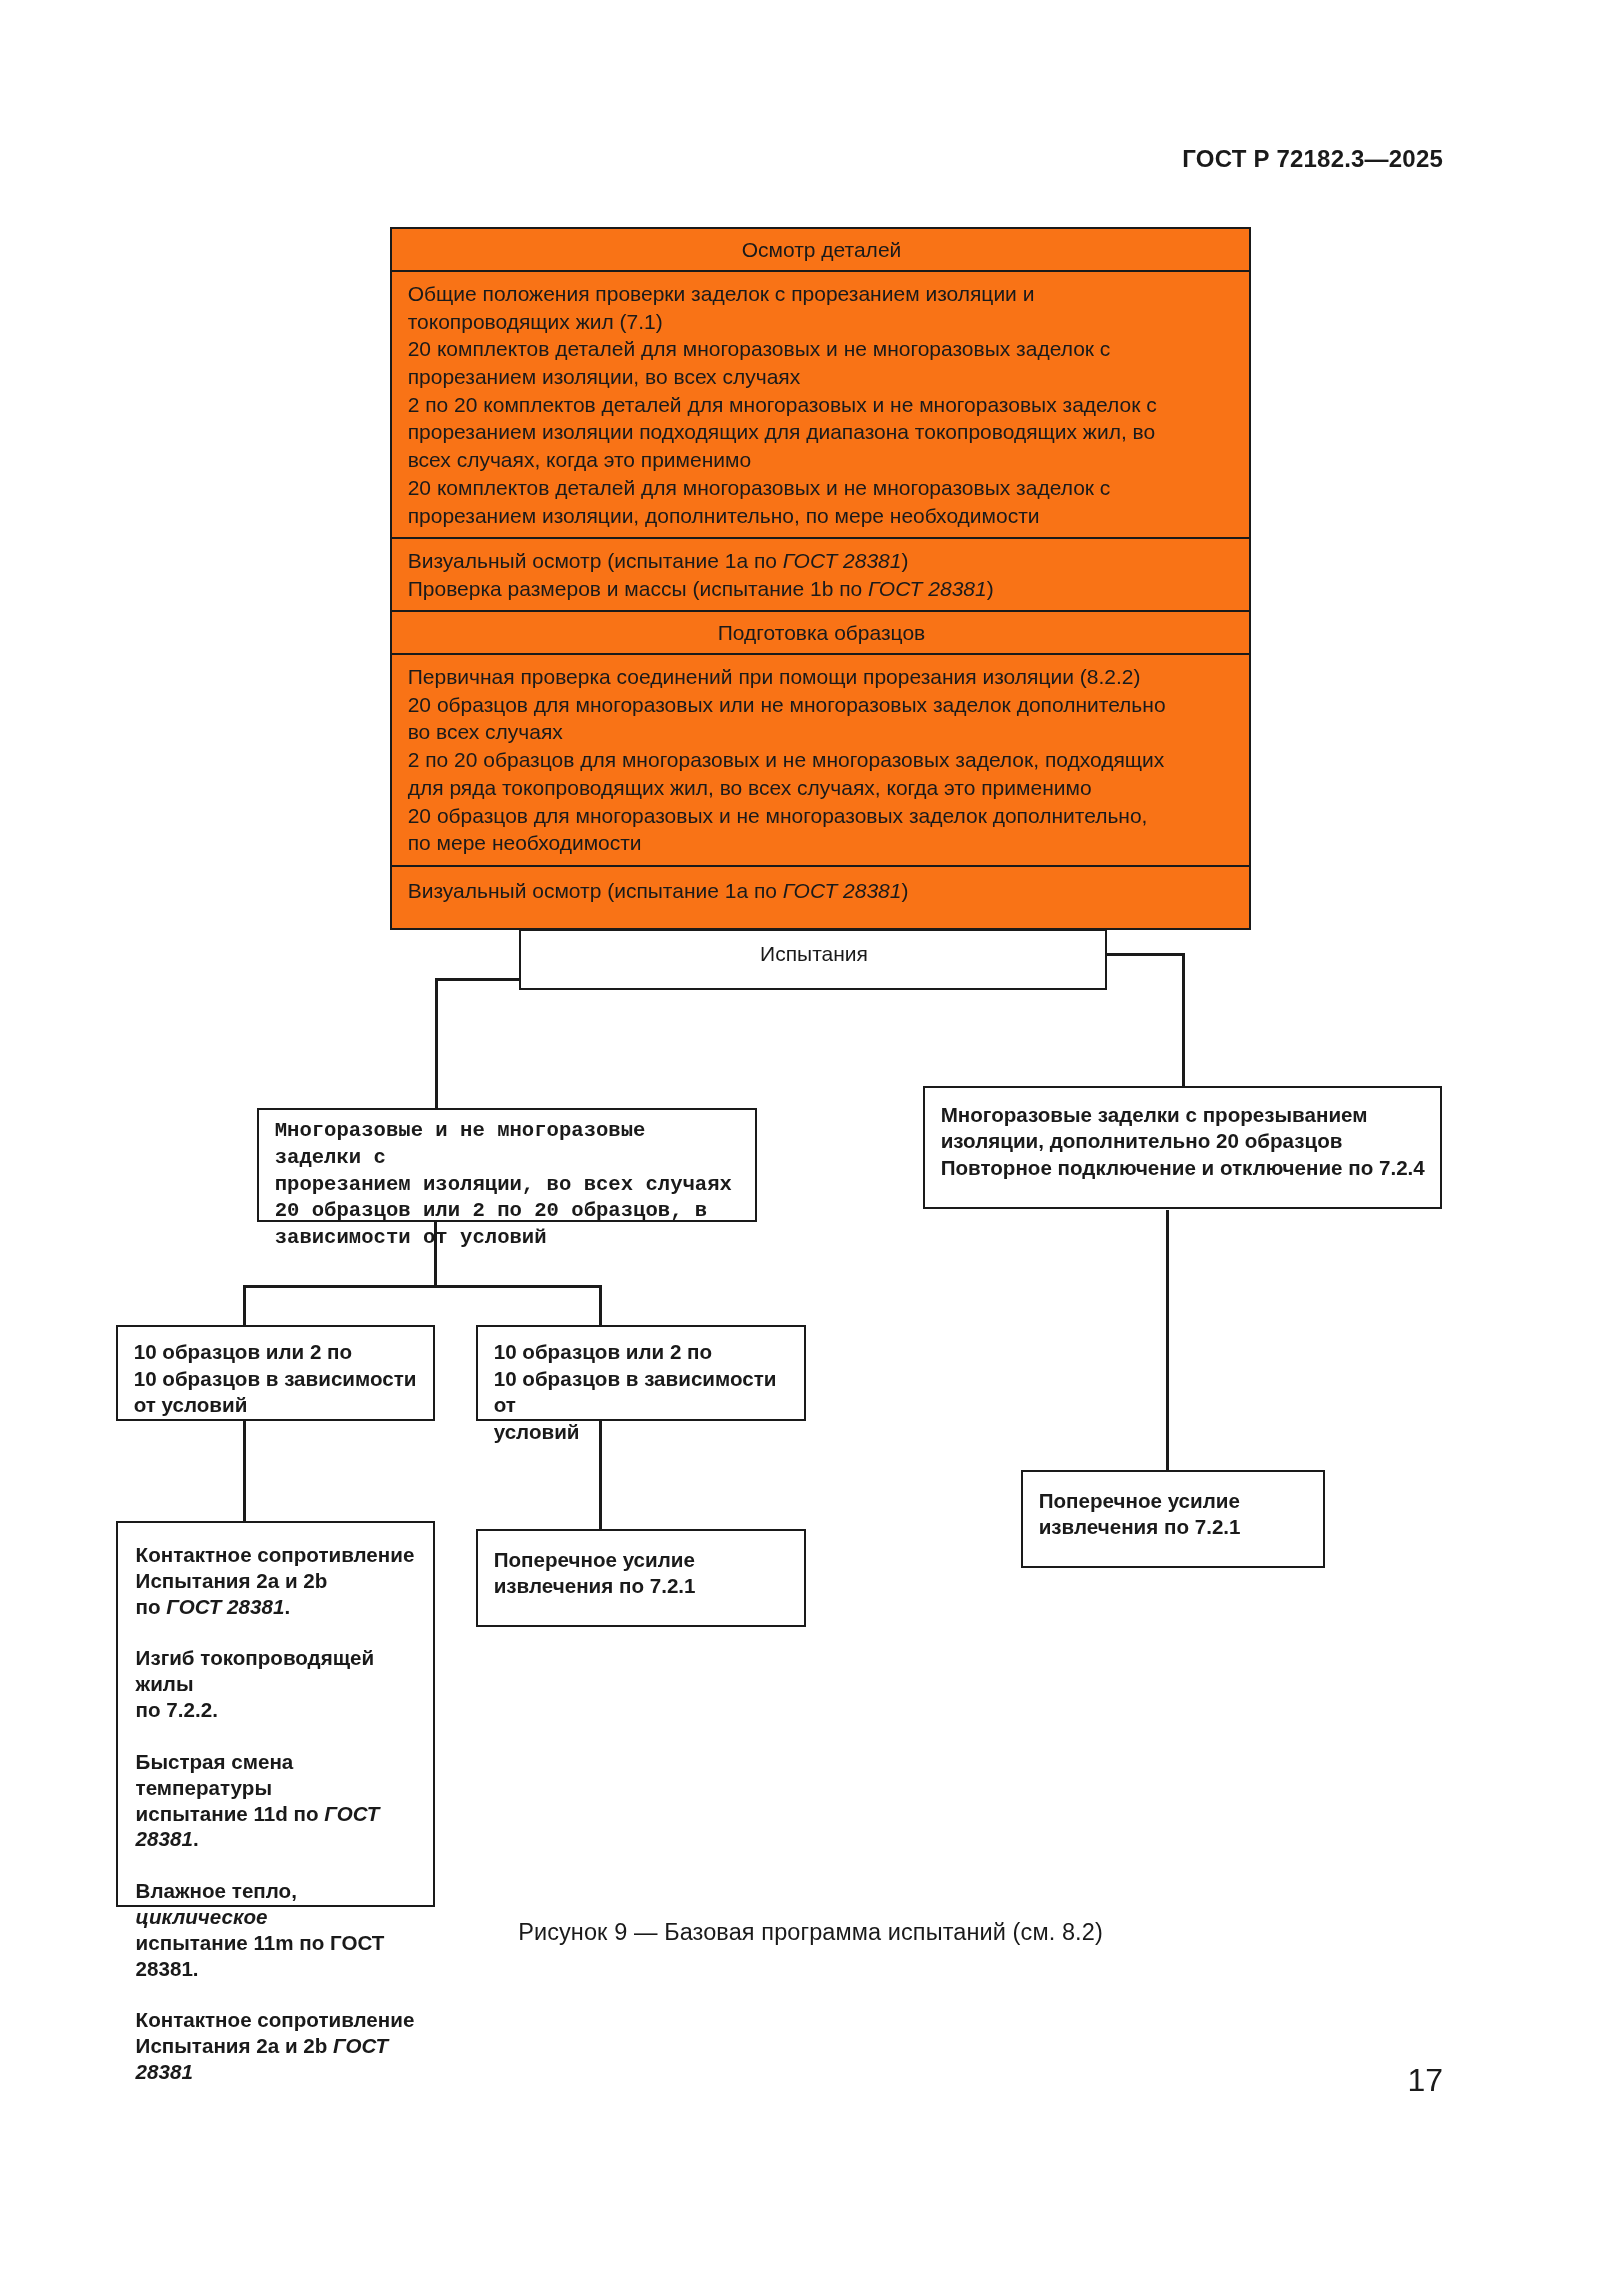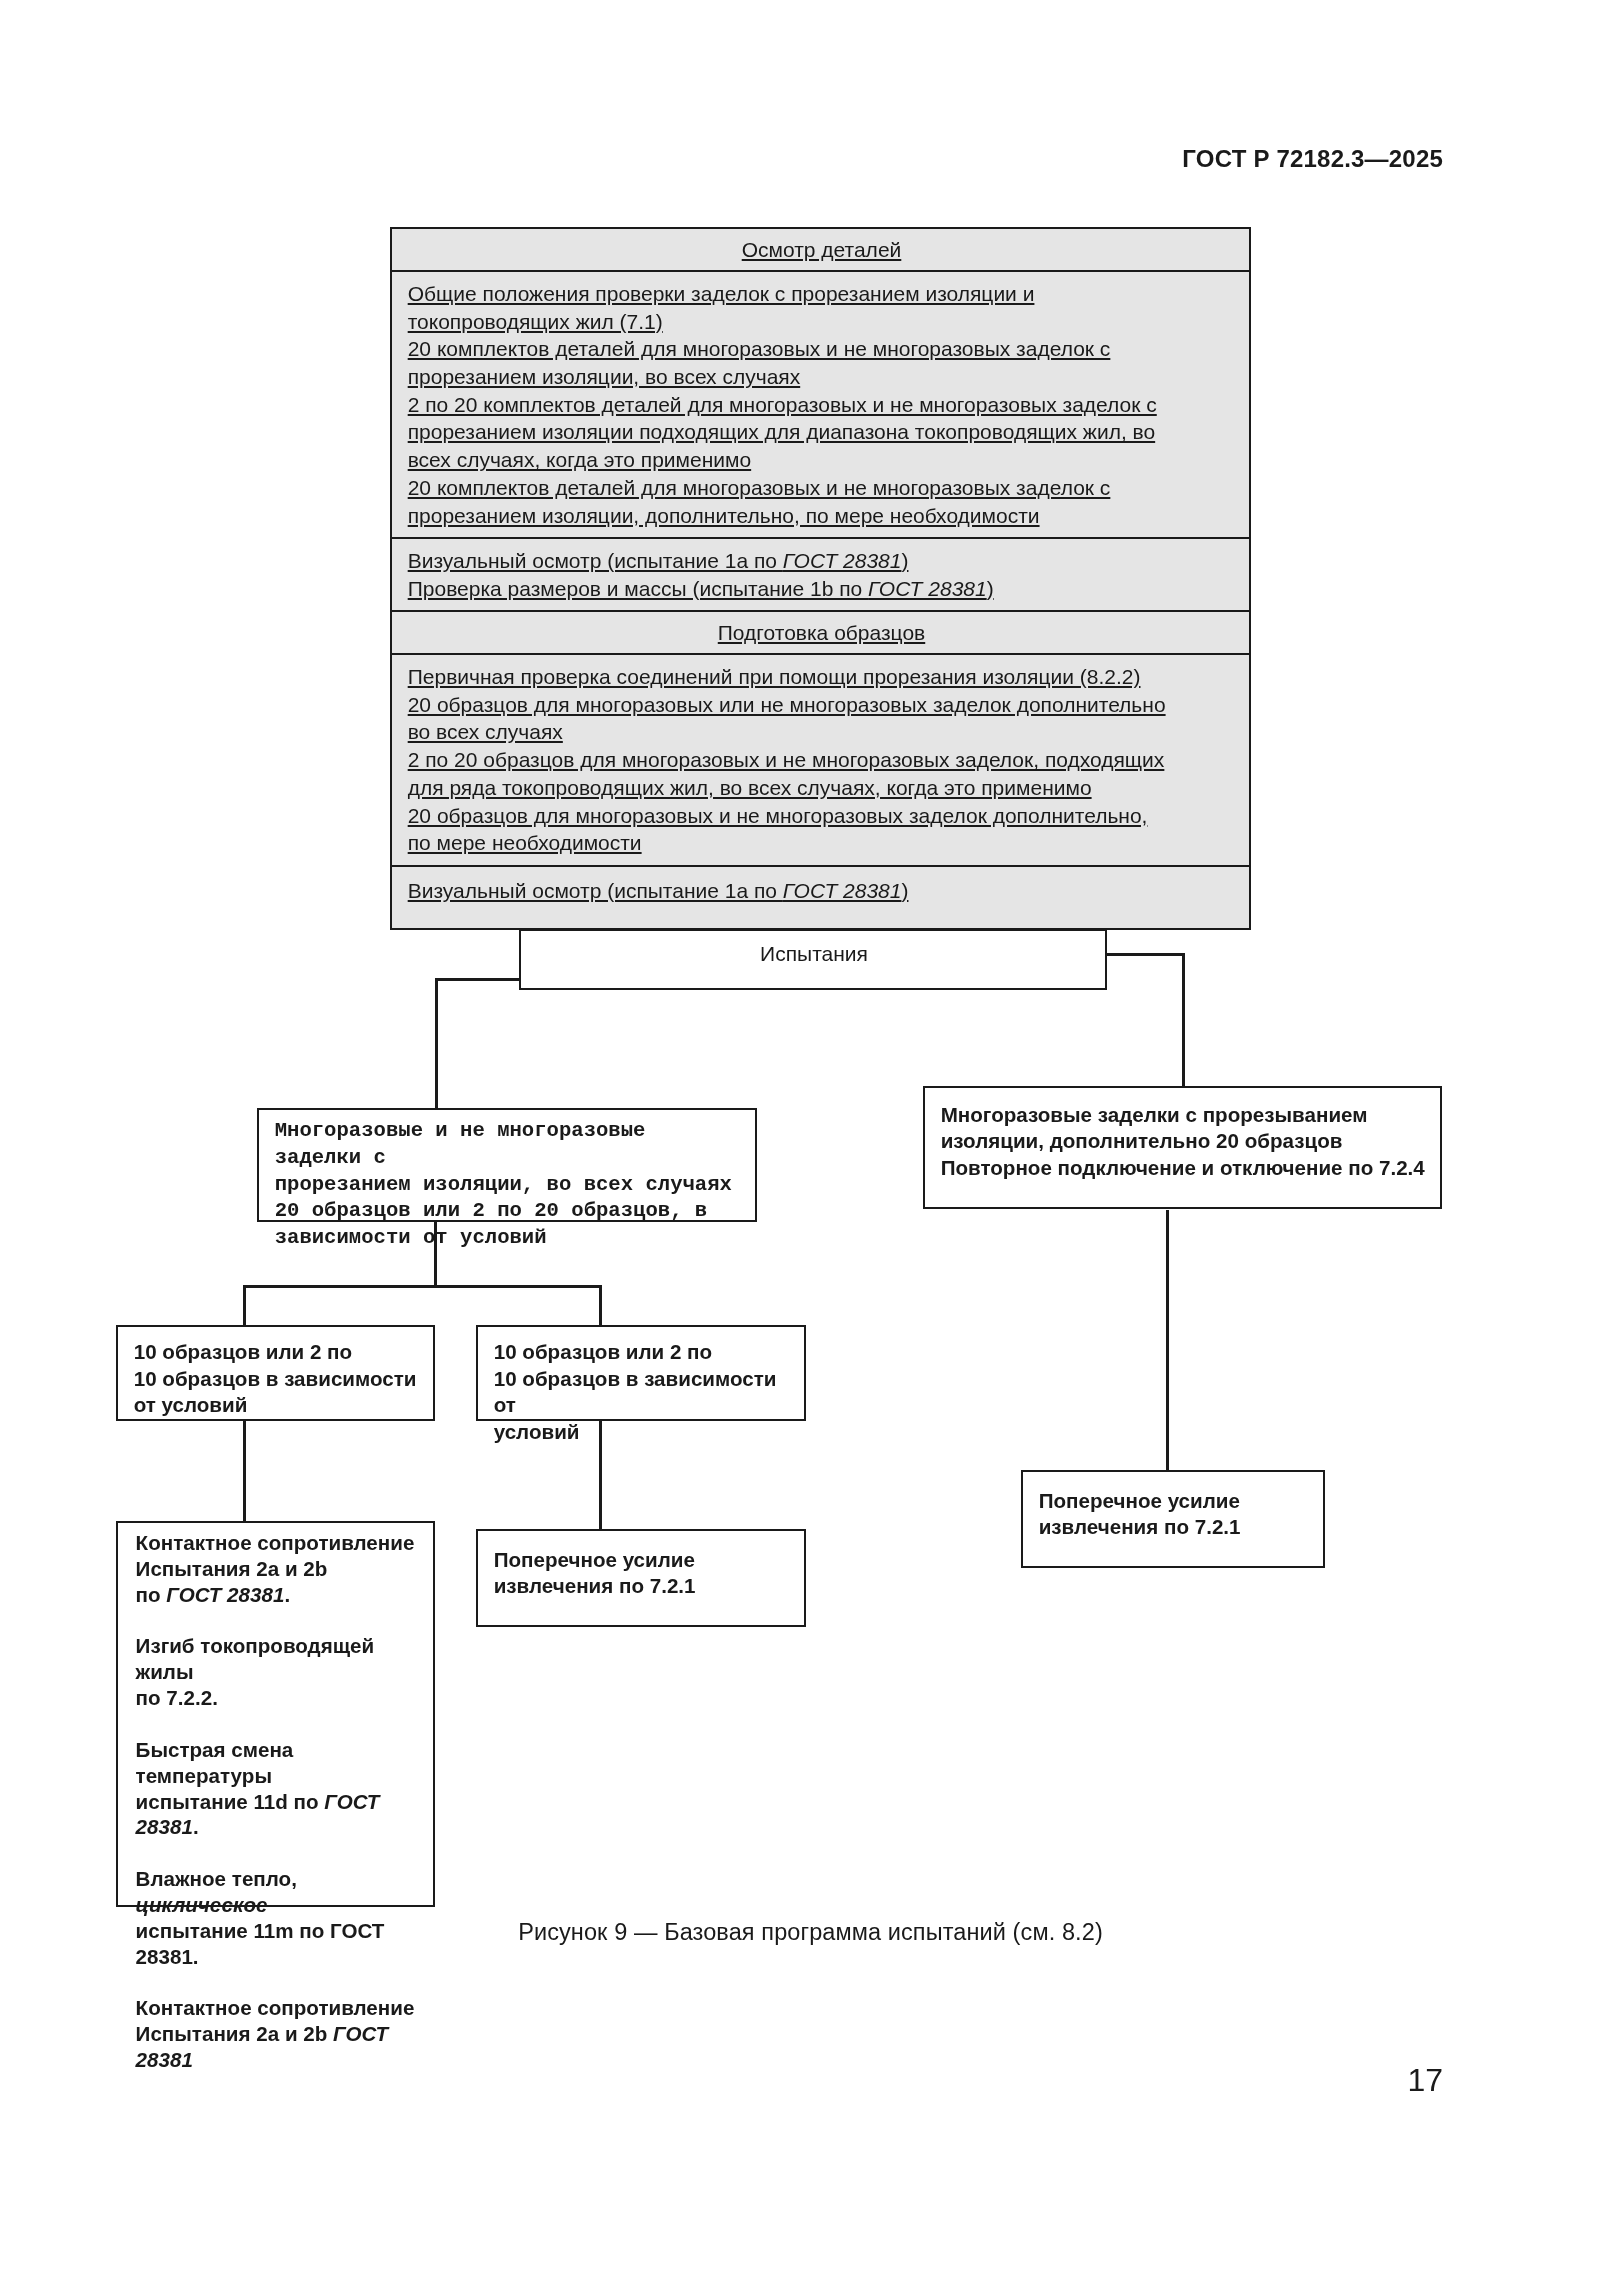--- a/index.html
+++ b/index.html
@@ -85,23 +85,22 @@
   }
 
   
   #top-block {
     position: absolute;
     left: 390px;
     top: 227px;
     width: 861px;
     box-sizing: border-box;
     border: 2.9px solid #1a1a1a;
-    background: #e5e5e5;
+    background: #f97316;
     z-index: 2;
-    text-decoration: underline;
   }
   #top-block .seg {
     border-bottom: 2.9px solid #1a1a1a;
   }
   #top-block .seg:last-child {
     border-bottom: none;
   }
   #top-block .seg .inner {
     padding: 7.8px 13.7px 7.8px 15.7px;
   }
@@ -226,21 +225,21 @@
     </div>
   </div>
 
   <div class="conn" style="left:243px; top:1421px; width:2.9px; height:102px;"></div>
 
   <div class="conn" style="left:599px; top:1421px; width:2.9px; height:108px;"></div>
 
   <div class="conn" style="left:1166px; top:1210px; width:2.9px; height:263px;"></div>
 
   <div class="fbox" style="left:116px; top:1521px; width:319px; height:386px;">
-    <div class="inner t-bold" style="padding-top:7px; padding-left:17.6px; line-height:1.26;">
+    <div class="inner t-bold" style="padding-top:19px; padding-left:17.6px; line-height:1.26;">
 
       <div>
         <div>Контактное сопротивление</div>
         <div>Испытания 2а и 2b</div>
         <div><span>по </span><span class="ital">ГОСТ 28381</span><span>.</span></div>
       </div>
 
       <div style="height:25.5px;"></div>
 
       <div>

